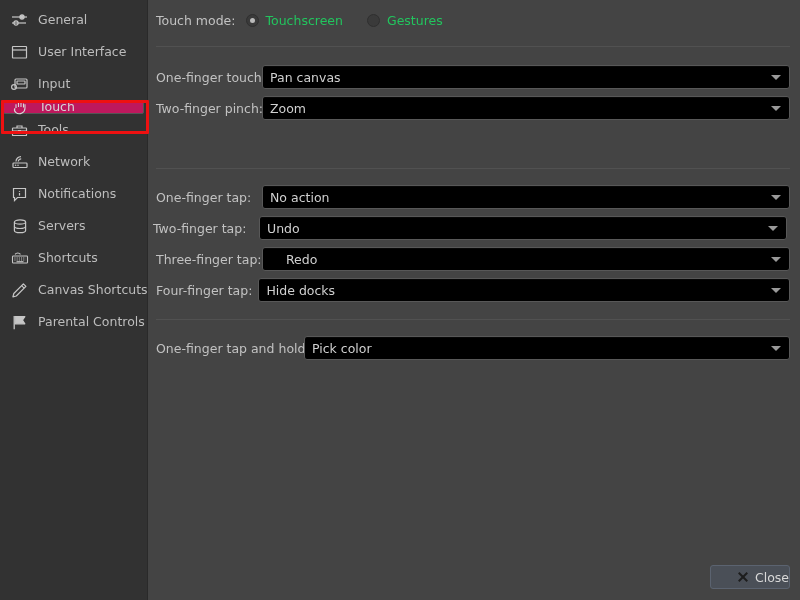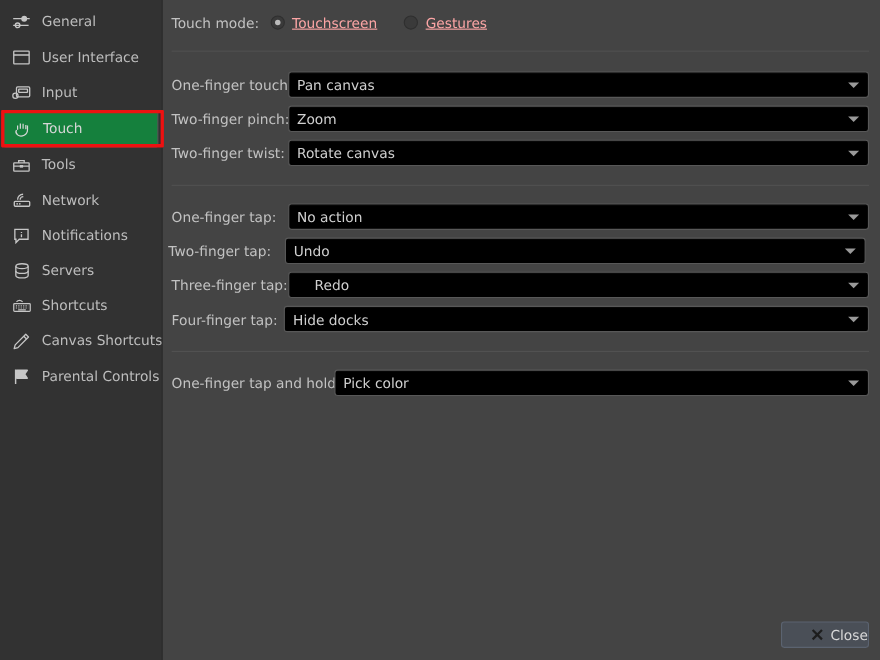--- a/index.html
+++ b/index.html
@@ -48,26 +48,26 @@
     white-space: nowrap;
   }
   .side-item .ico {
     width: 19px; height: 19px;
     flex: 0 0 19px;
     display: flex; align-items: center; justify-content: center;
     color: #c6c6c6;
   }
   .side-item .ico svg { display: block; }
   .side-item.selected {
-    background: #15803d;
+    background: #be185d;
     border: 1px solid #555555;
     border-radius: 2px;
     margin: 0 4px 0 3px;
     padding-left: 7px;
-    height: 34px;
+    height: 14px;
     color: #d6d6d6;
   }
   
   .anno-box {
     position: absolute;
     left: 1px; top: 100px;
     width: 148px; height: 34px;
     border: 3px solid #ee1111;
     border-radius: 1px;
     pointer-events: none;
@@ -110,23 +110,22 @@
     display: flex; align-items: center; justify-content: center;
     flex: 0 0 13px;
   }
   .radio-dot.on::after {
     content: "";
     width: 5px; height: 5px;
     border-radius: 50%;
     background: #bbbbbb;
   }
   .radio-label {
-    color: #fca5a5;
-    font-size: 12.5px;
-    text-decoration: underline;
+    color: #22c55e;
+    font-size: 12.5px;
   }
 
   .hsep {
     position: absolute;
     left: 8px;
     width: 634px;
     height: 1px;
     background: #515151;
   }
 
@@ -358,27 +357,20 @@
     </div>
 
     <div class="form-row" style="top:96px; left:8px; width:634px;">
       <span class="row-label" style="width:100px;">Two-finger pinch:</span>
       <span class="combo" style="margin-left:6px; width:528px;">
         <span>Zoom</span>
         <span class="arrow"></span>
       </span>
     </div>
 
-    <div class="form-row" style="top:127px; left:8px; width:634px;">
-      <span class="row-label" style="width:100px;">Two-finger twist:</span>
-      <span class="combo" style="margin-left:6px; width:528px;">
-        <span>Rotate canvas</span>
-        <span class="arrow"></span>
-      </span>
-    </div>
 
     <div class="hsep" style="top:168px;"></div>
 
     <div class="form-row" style="top:185px; left:8px; width:634px;">
       <span class="row-label" style="width:100px;">One-finger tap:</span>
       <span class="combo" style="margin-left:6px; width:528px;">
         <span>No action</span>
         <span class="arrow"></span>
       </span>
     </div>

